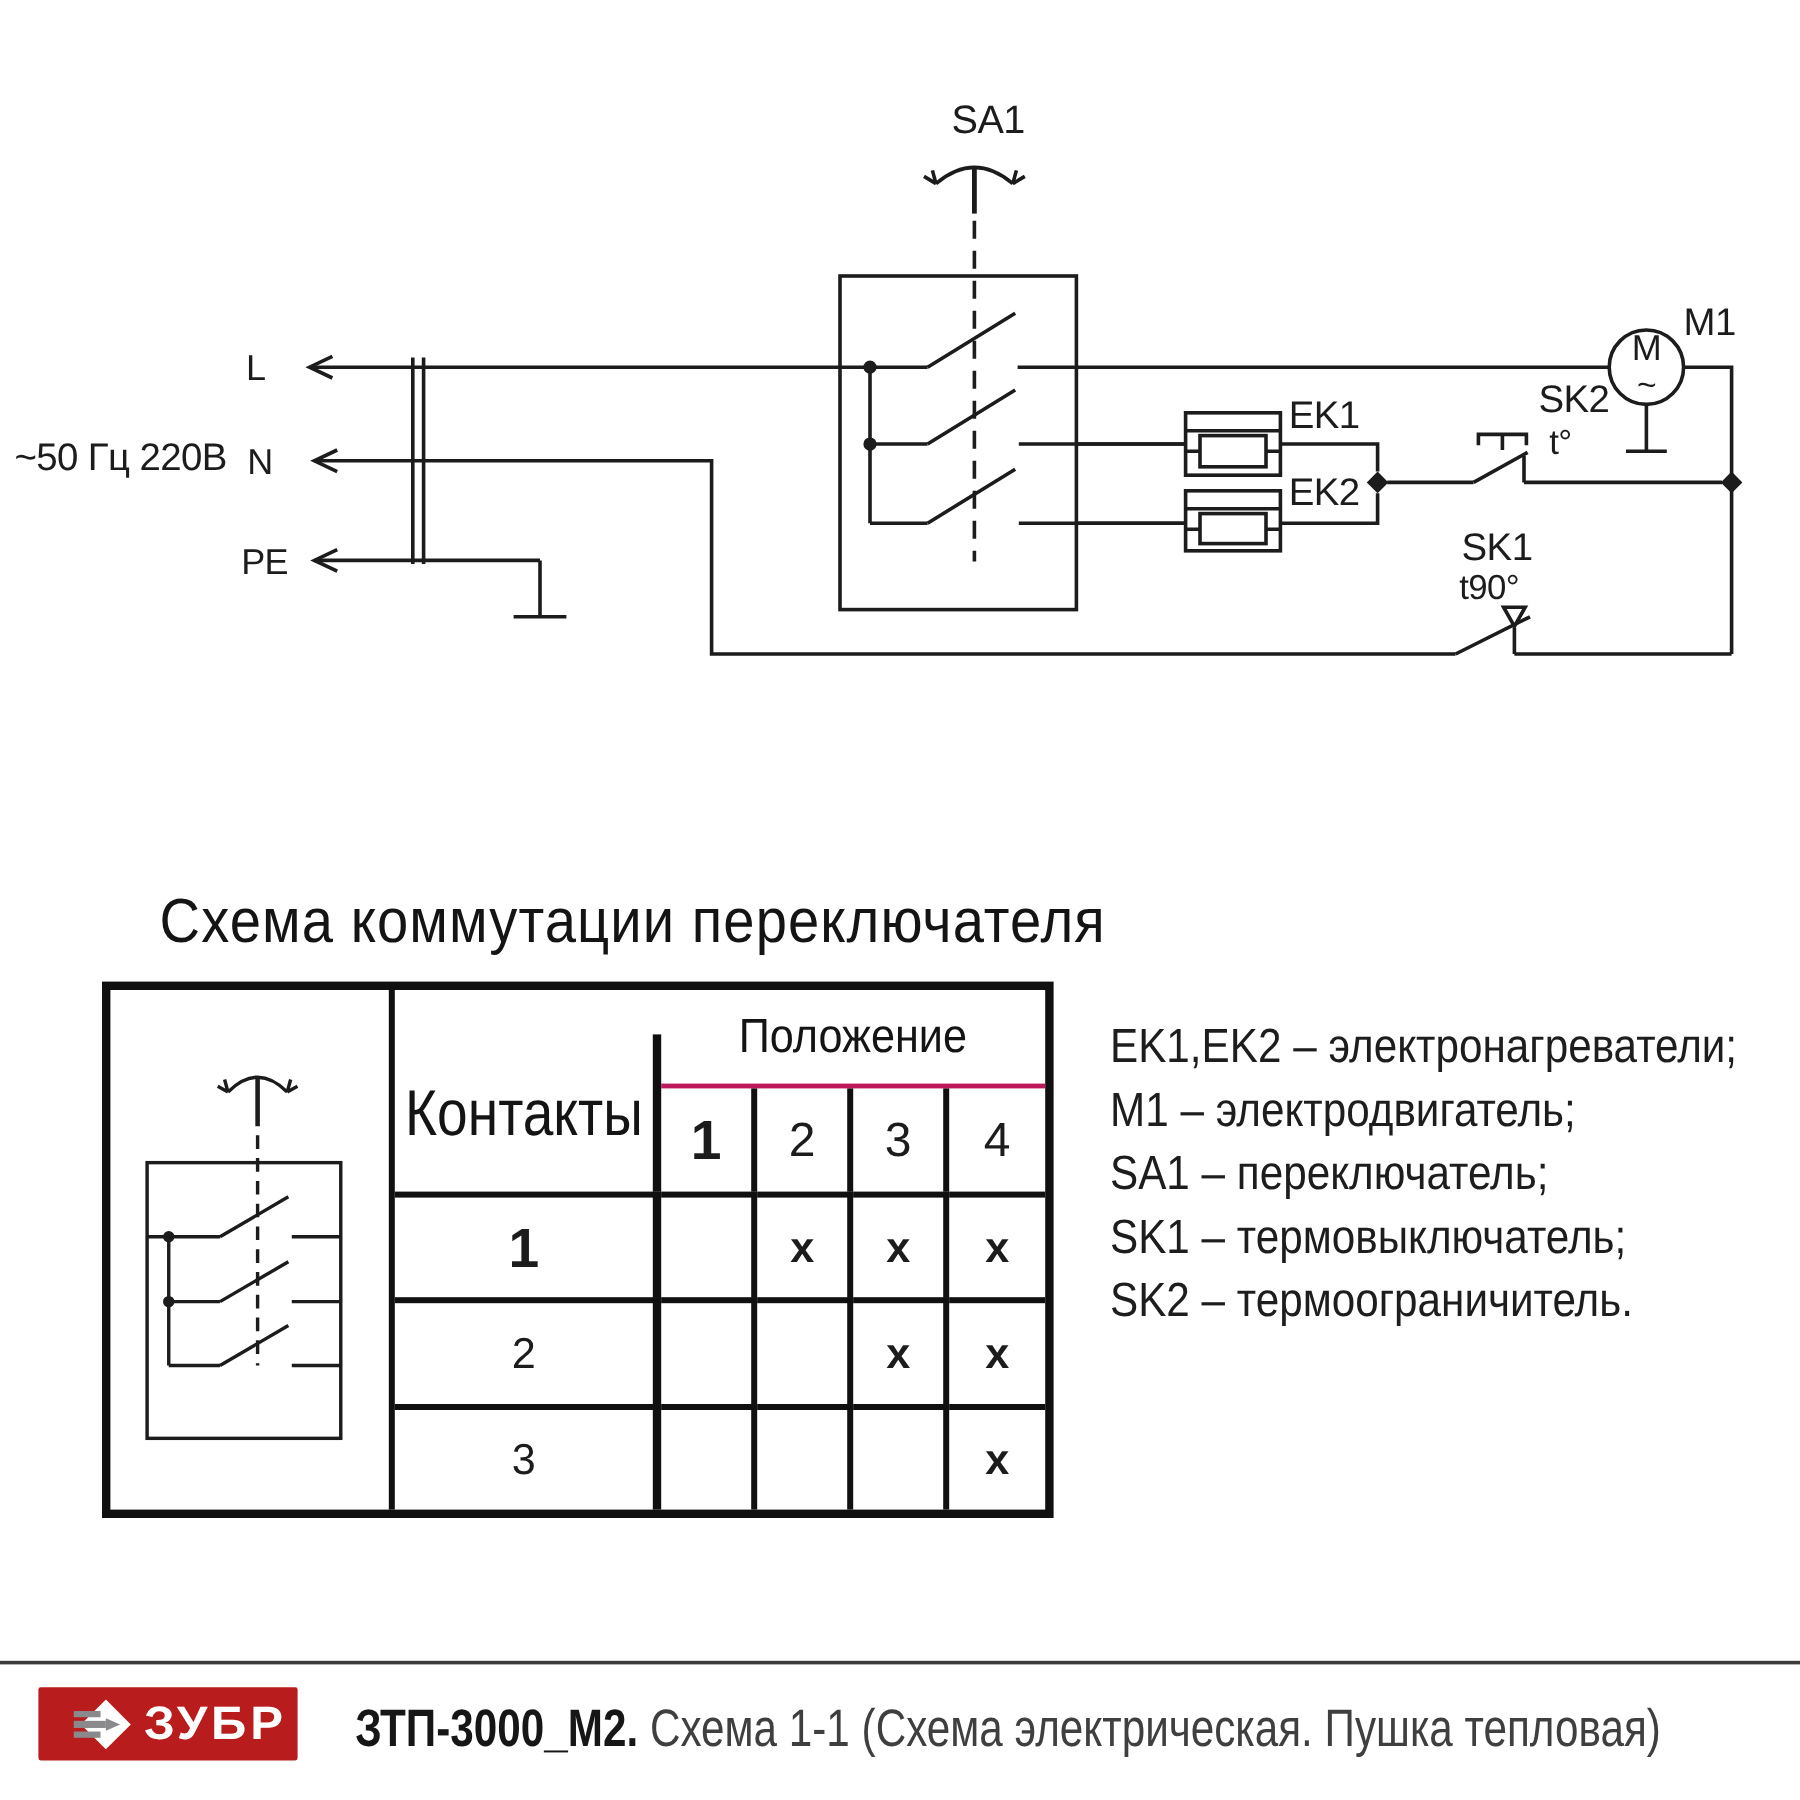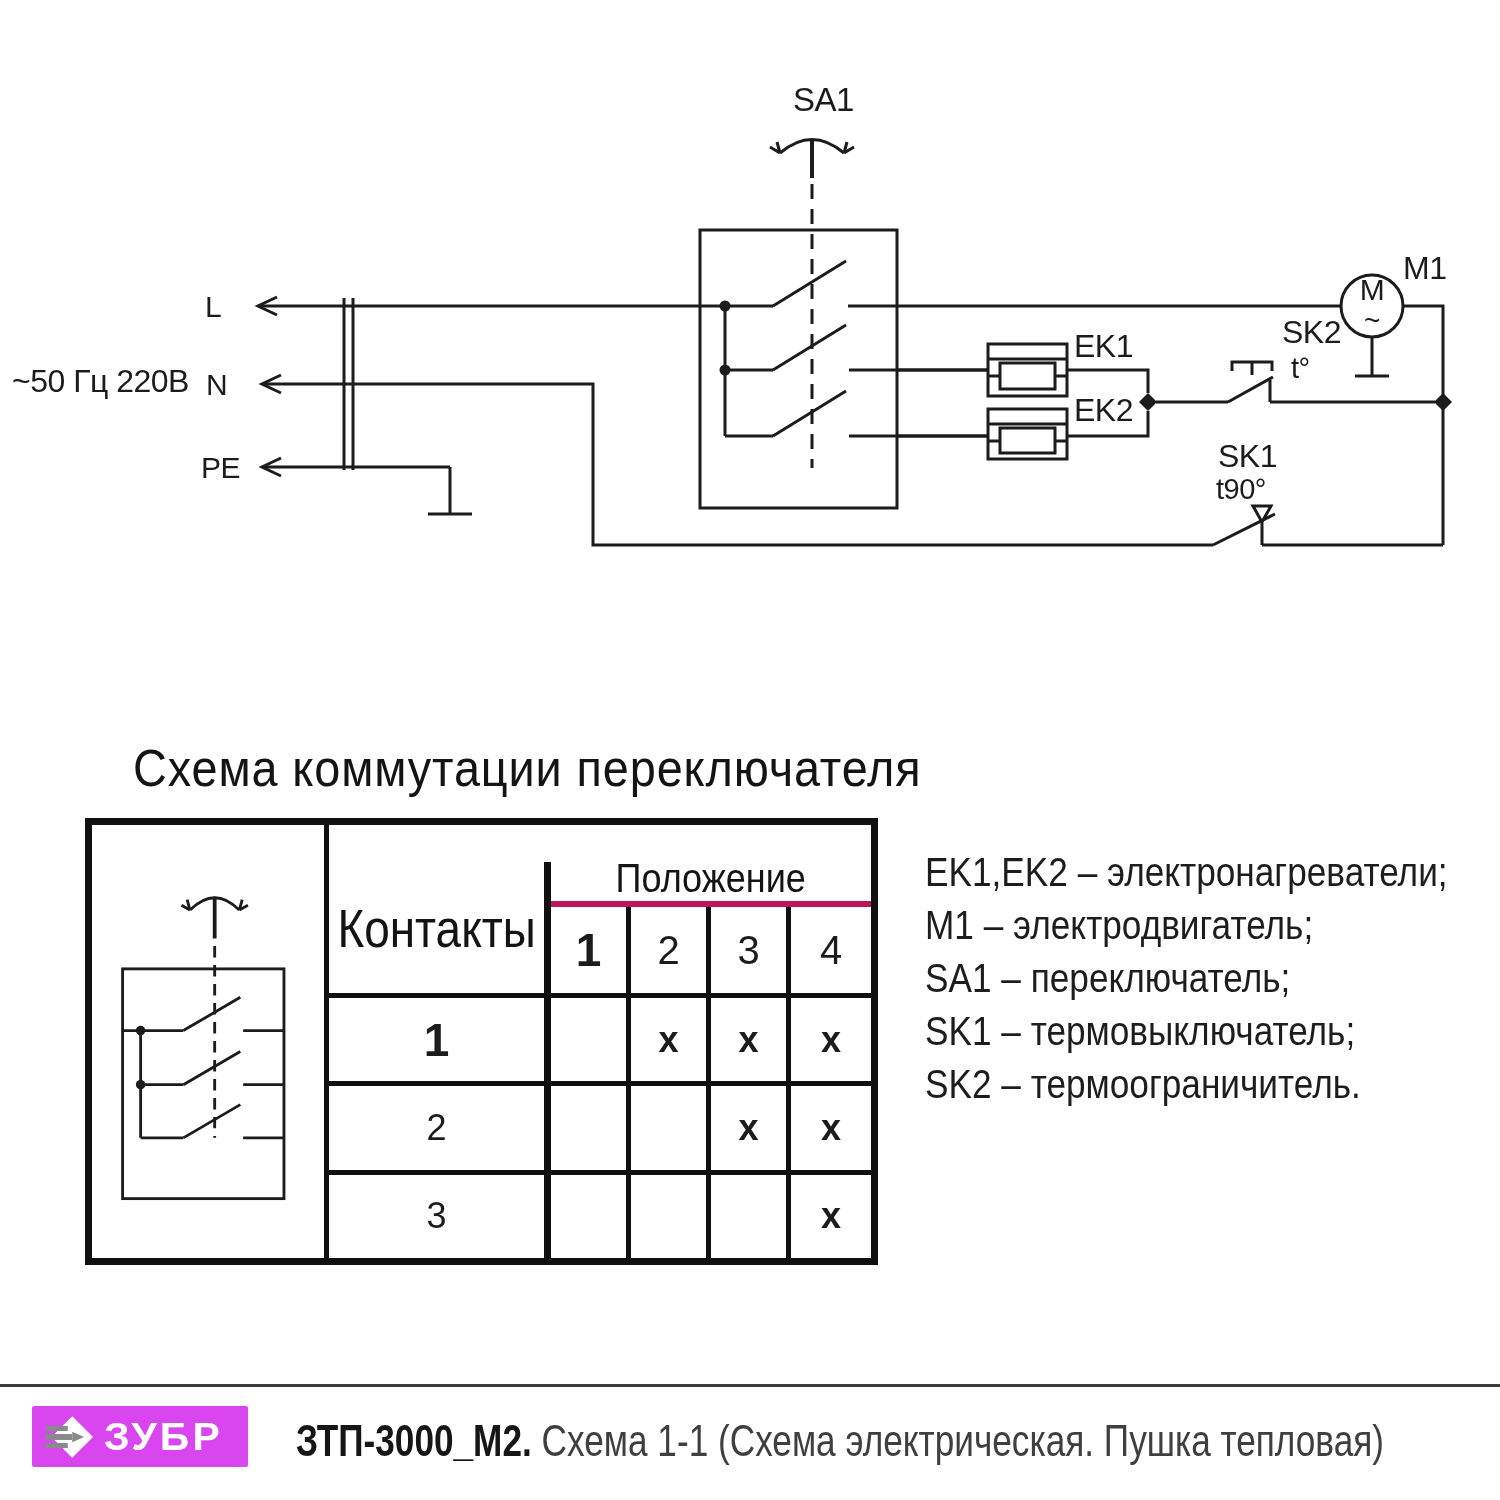--- a/index.html
+++ b/index.html
@@ -11,37 +11,37 @@
   .sect-title{left:133px;top:738px;font-size:52px;letter-spacing:1px;white-space:nowrap;
     transform:scaleX(.9);transform-origin:left top;color:#141414;}
 
   
   .ctab{left:85px;top:818px;width:793px;height:447px;border:7px solid #101010;box-sizing:border-box;
     display:grid;grid-template-columns:237px 222px 1fr 1fr 1fr 1fr;grid-template-rows:82px 86px 1fr 1fr 1fr;}
   .cell{display:flex;align-items:center;justify-content:center;box-sizing:border-box;}
   .sw-cell{grid-column:1;grid-row:1/6;border-right:5px solid #101010;}
   .contacts-cell{grid-column:2;grid-row:1/3;border-right:7px solid #101010;margin-top:37px;}
   .contacts-cell span{font-size:54px;transform:scaleX(.85);white-space:nowrap;color:#141414;}
-  .pol-cell{grid-column:3/7;grid-row:1;border-bottom:6px solid #be185d;align-items:flex-end;}
+  .pol-cell{grid-column:3/7;grid-row:1;border-bottom:4px solid #be185d;}
   .pol-cell span{font-size:40px;transform:scaleX(.9);white-space:nowrap;color:#141414;}
   .pos-cell{font-size:40px;}
   .vline{border-right:5px solid #101010;}
   .rtop{border-top:5px solid #101010;}
   .contact-cell{border-right:7px solid #101010;font-size:36px;}
   .mark-cell{font-size:36px;font-weight:600;}
   .emph{font-weight:bold;font-size:46px;}
 
   
   .legend{left:925px;top:846px;font-size:40px;line-height:53px;white-space:nowrap;
     transform:scaleX(.88);transform-origin:left top;color:#1d1d1d;}
 
   
   .f-sep{left:0;top:1384px;width:1500px;height:3px;background:#3c3c3c;}
-  .f-logo{left:32px;top:1406px;width:216px;height:61px;background:#d946ef;border-radius:2px;
-    display:flex;align-items:center;padding-left:12px;box-sizing:border-box;}
+  .f-logo{left:32px;top:1406px;width:216px;height:61px;background:#b91c1c;border-radius:2px;
+    display:flex;align-items:center;padding-left:28px;box-sizing:border-box;}
   .f-logo .brand{color:#ffffff;font-weight:800;font-size:39px;letter-spacing:3px;margin-left:8px;
     transform:scaleX(1.05);transform-origin:left center;}
   .f-text{left:296px;top:1416px;font-size:44px;white-space:nowrap;
     transform:scaleX(.8);transform-origin:left top;}
   .f-text .model{font-weight:700;color:#161616;}
   .f-text .desc{font-weight:400;color:#3f3f3f;}
 </style>
 </head>
 <body>
 

